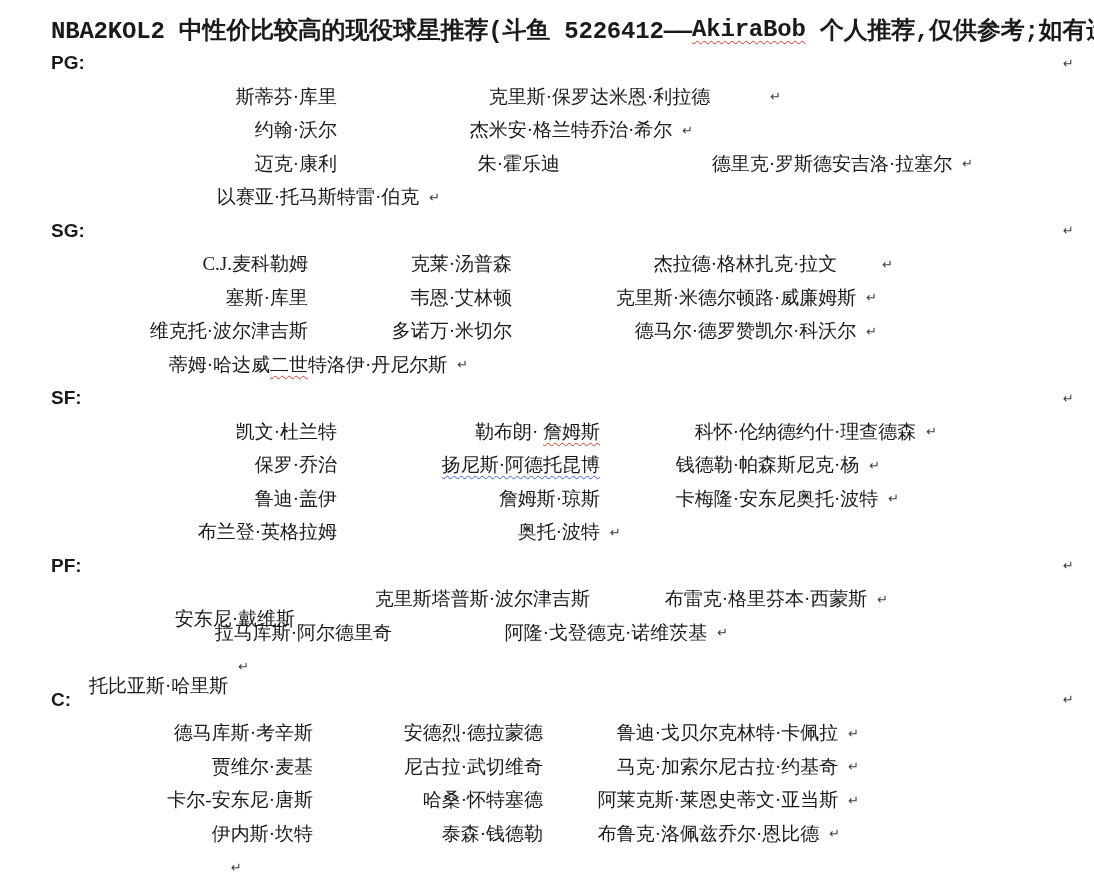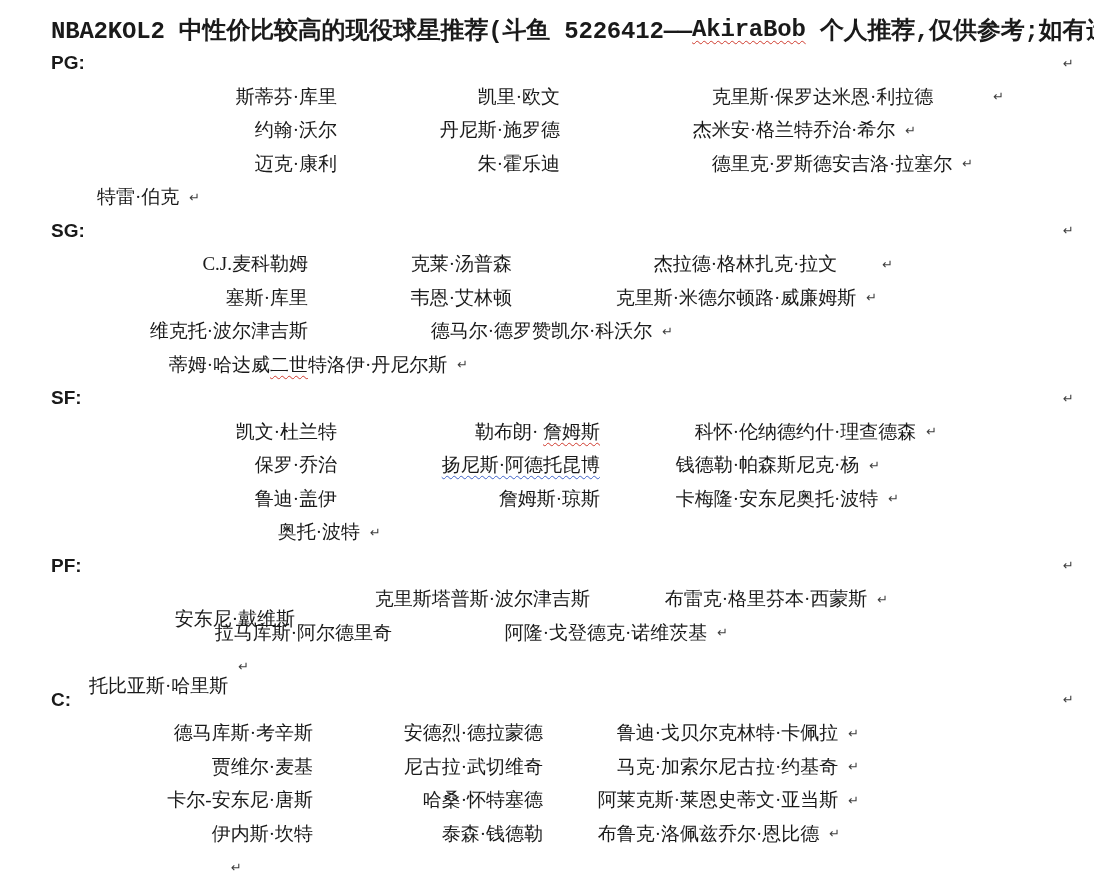--- a/index.html
+++ b/index.html
@@ -76,38 +76,38 @@
   }
 </style>
 </head>
 <body>
 
 <div class="page">
   <div class="line title-line" id="doc-title"><span>NBA2KOL2 中性价比较高的现役球星推荐(斗鱼 5226412——</span><span class="sq-red">AkiraBob</span><span> 个人推荐,仅供参考;如有遗漏,敬请谅解):</span></div>
   <div id="sections">
       <div>
         <div class="line header-line"><span>PG:</span><span class="pilcrow">↵</span></div>
-        <div class="line row-line pg"><span class="cell c0"><span>斯蒂芬·库里</span></span><span class="cell c1"><span>凯里·欧文</span></span><span class="cell c2"><span>克里斯·保罗</span></span><span class="cell c3 last"><span>达米恩·利拉德</span></span><span class="pilcrow gap-lg">↵</span></div>
-        <div class="line row-line pg"><span class="cell c0"><span>约翰·沃尔</span></span><span class="cell c1"><span>丹尼斯·施罗德</span></span><span class="cell c2"><span>杰米安·格兰特</span></span><span class="cell c3 last"><span>乔治·希尔</span></span><span class="pilcrow">↵</span></div>
+        <div class="line row-line pg"><span class="cell c0"><span>斯蒂芬·库里</span></span><span class="cell c2"><span>克里斯·保罗</span></span><span class="cell c3 last"><span>达米恩·利拉德</span></span><span class="pilcrow gap-lg">↵</span></div>
+        <div class="line row-line pg"><span class="cell c0"><span>约翰·沃尔</span></span><span class="cell c2"><span>杰米安·格兰特</span></span><span class="cell c3 last"><span>乔治·希尔</span></span><span class="pilcrow">↵</span></div>
         <div class="line row-line pg"><span class="cell c0"><span>迈克·康利</span></span><span class="cell c1"><span>朱·霍乐迪</span></span><span class="cell c2"><span>德里克·罗斯</span></span><span class="cell c3 last"><span>德安吉洛·拉塞尔</span></span><span class="pilcrow">↵</span></div>
-        <div class="line row-line pg"><span class="cell c1 last"><span>特雷·伯克</span></span><span class="pilcrow">↵</span></div>
+        <div class="line row-line pg"><span class="cell c0"><span>以赛亚·托马斯</span></span><span class="cell c1 last"><span>特雷·伯克</span></span><span class="pilcrow">↵</span></div>
       </div>
       <div>
         <div class="line header-line"><span>SG:</span><span class="pilcrow">↵</span></div>
         <div class="line row-line sg"><span class="cell c0"><span>C.J.麦科勒姆</span></span><span class="cell c1"><span>克莱·汤普森</span></span><span class="cell c2"><span>杰拉德·格林</span></span><span class="cell c3 last"><span>扎克·拉文</span></span><span class="pilcrow gap-md">↵</span></div>
         <div class="line row-line sg"><span class="cell c0"><span>塞斯·库里</span></span><span class="cell c1"><span>韦恩·艾林顿</span></span><span class="cell c2"><span>克里斯·米德尔顿</span></span><span class="cell c3 last"><span>路·威廉姆斯</span></span><span class="pilcrow">↵</span></div>
-        <div class="line row-line sg"><span class="cell c0"><span>维克托·波尔津吉斯</span></span><span class="cell c2"><span>德马尔·德罗赞</span></span><span class="cell c3 last"><span>凯尔·科沃尔</span></span><span class="pilcrow">↵</span></div>
+        <div class="line row-line sg"><span class="cell c0"><span>维克托·波尔津吉斯</span></span><span class="cell c1"><span>多诺万·米切尔</span></span><span class="cell c2"><span>德马尔·德罗赞</span></span><span class="cell c3 last"><span>凯尔·科沃尔</span></span><span class="pilcrow">↵</span></div>
         <div class="line row-line sg"><span class="cell c0"><span>蒂姆·哈达威</span><span class="sq-red">二世</span></span><span class="cell c1 last"><span>特洛伊·丹尼尔斯</span></span><span class="pilcrow">↵</span></div>
       </div>
       <div>
         <div class="line header-line"><span>SF:</span><span class="pilcrow">↵</span></div>
         <div class="line row-line sf"><span class="cell c0"><span>凯文·杜兰特</span></span><span class="cell c1"><span>勒布朗· </span><span class="sq-red">詹姆斯</span></span><span class="cell c2"><span>科怀·伦纳德</span></span><span class="cell c3 last"><span>约什·理查德森</span></span><span class="pilcrow">↵</span></div>
         <div class="line row-line sf"><span class="cell c0"><span>保罗·乔治</span></span><span class="cell c1"><span class="sq-blue">扬尼斯·阿德托昆博</span></span><span class="cell c2"><span>钱德勒·帕森斯</span></span><span class="cell c3 last"><span>尼克·杨</span></span><span class="pilcrow">↵</span></div>
         <div class="line row-line sf"><span class="cell c0"><span>鲁迪·盖伊</span></span><span class="cell c1"><span>詹姆斯·琼斯</span></span><span class="cell c2"><span>卡梅隆·安东尼</span></span><span class="cell c3 last"><span>奥托·波特</span></span><span class="pilcrow">↵</span></div>
-        <div class="line row-line sf"><span class="cell c1"><span>奥托·波特</span></span><span class="pilcrow">↵</span></div>
+        <div class="line row-line sf"><span class="cell c0"><span>布兰登·英格拉姆</span></span><span class="cell c1"><span>奥托·波特</span></span><span class="pilcrow">↵</span></div>
       </div>
       <div>
         <div class="line header-line"><span>PF:</span><span class="pilcrow">↵</span></div>
         <div class="line row-line pf"><span class="cell c0"><span>安东尼·戴维斯</span></span><span class="cell c1"><span>克里斯塔普斯·波尔津吉斯</span></span><span class="cell c2"><span>布雷克·格里芬</span></span><span class="cell c3 last"><span>本·西蒙斯</span></span><span class="pilcrow">↵</span></div>
         <div class="line row-line pf"><span class="cell c1"><span>拉马库斯·阿尔德里奇</span></span><span class="cell c2"><span>阿隆·戈登</span></span><span class="cell c3 last"><span>德克·诺维茨基</span></span><span class="pilcrow">↵</span></div>
         <div class="line row-line pf outdent"><span class="cell c0 last"><span>托比亚斯·哈里斯</span></span><span class="pilcrow">↵</span></div>
       </div>
       <div>
         <div class="line header-line"><span>C:</span><span class="pilcrow">↵</span></div>
         <div class="line row-line c"><span class="cell c0"><span>德马库斯·考辛斯</span></span><span class="cell c1"><span>安德烈·德拉蒙德</span></span><span class="cell c2"><span>鲁迪·戈贝尔</span></span><span class="cell c3 last"><span>克林特·卡佩拉</span></span><span class="pilcrow">↵</span></div>

